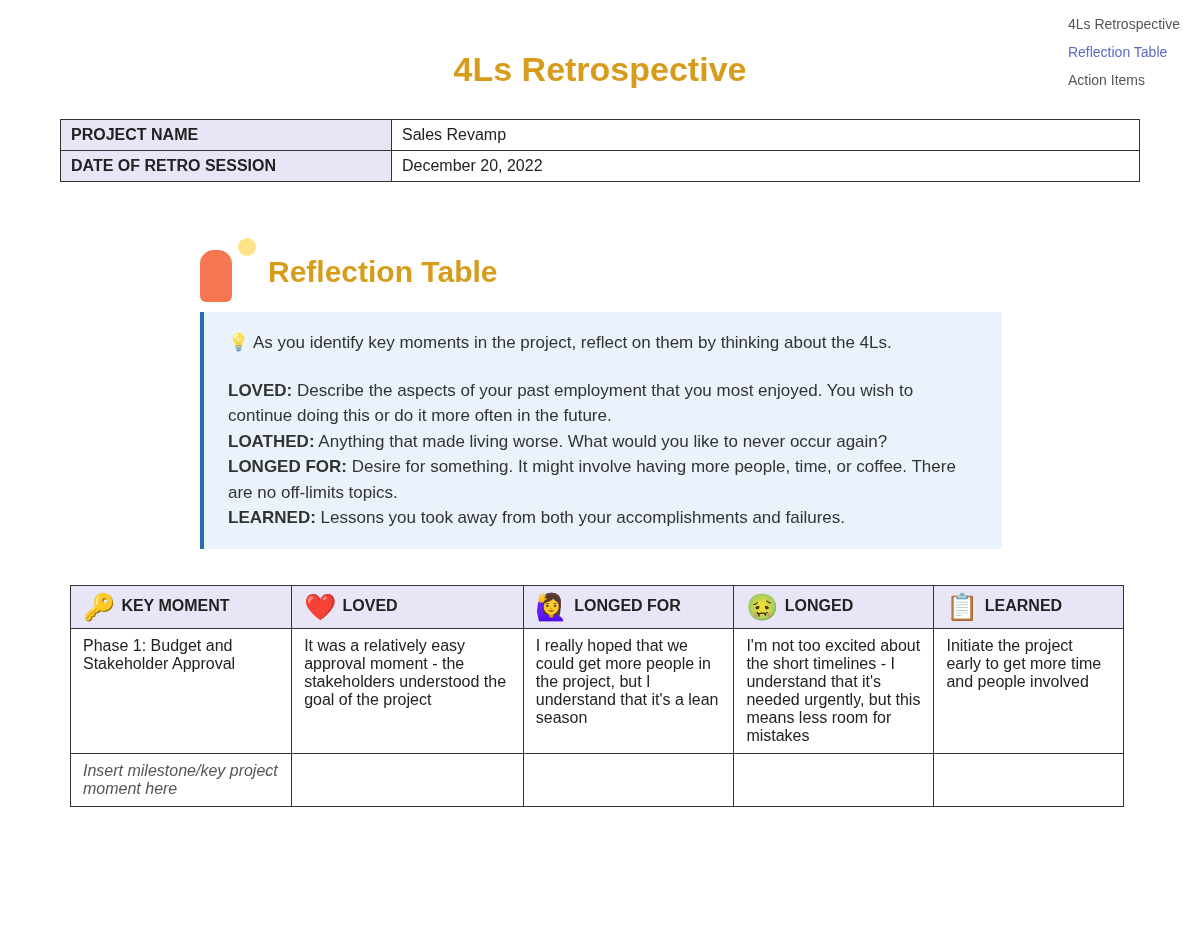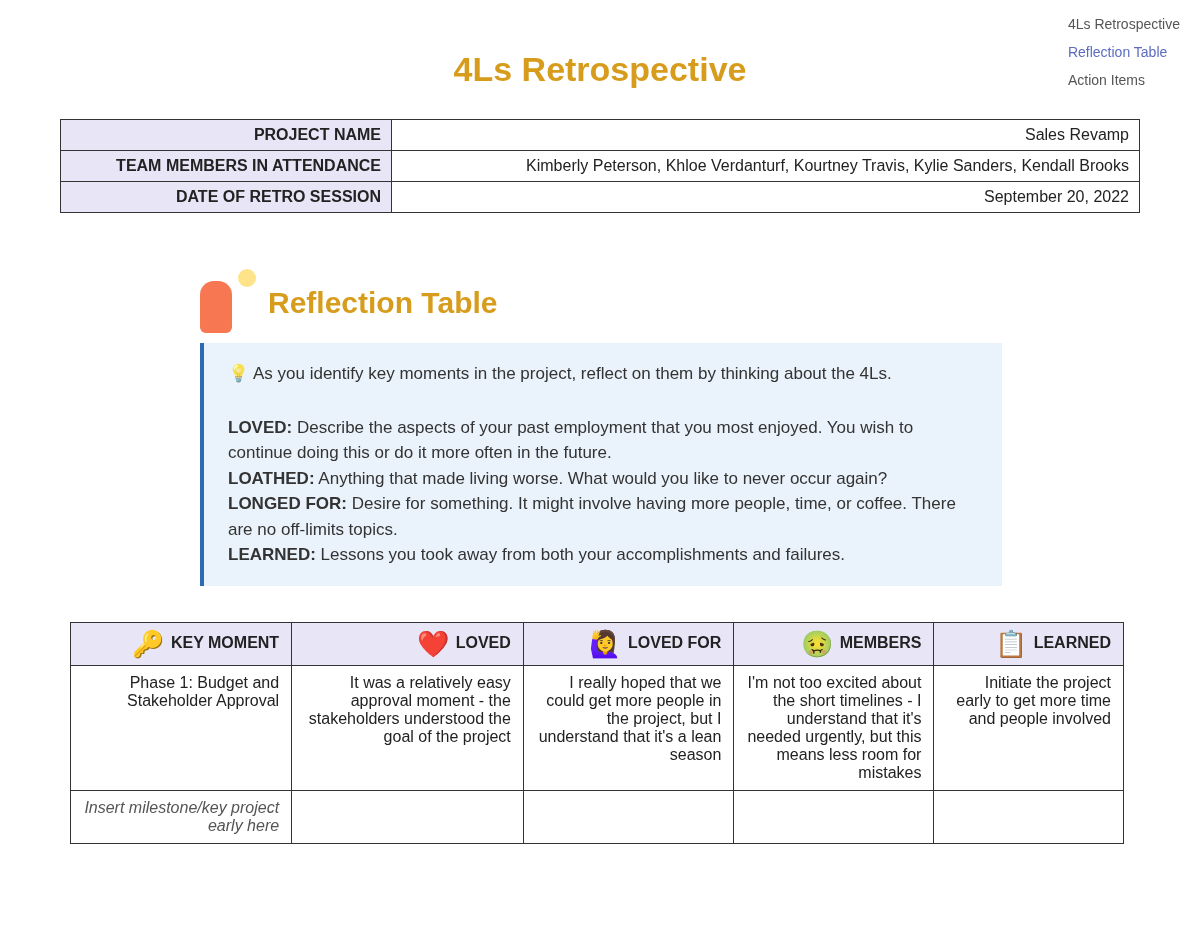--- a/index.html
+++ b/index.html
@@ -3,30 +3,30 @@
 <meta charset="utf-8">
 <style>
 html,body{margin:0;padding:0;font-family:"Segoe UI",Tahoma,sans-serif;color:#222;background:#fff}
 body{width:1200px;min-height:948px;position:relative}
 .doc{padding:20px 60px 30px 60px}
 .title{text-align:center;font-size:34px;font-weight:700;color:#d89c1d;margin:30px 0 30px 0}
 .nav{position:absolute;top:10px;right:20px;font-size:14px;line-height:2}
 .nav-item{color:#555;cursor:pointer}
 .nav-item.active{color:#5c6bc0}
 table{border-collapse:collapse;width:100%}
-td,th{border:1px solid #333;padding:6px 10px;text-align:right;font-size:16px;vertical-align:top}
+td,th{border:1px solid #333;padding:6px 10px;text-align:left;font-size:16px;vertical-align:top}
 .meta-table td:first-child{background:#e8e5f7;font-weight:700;width:310px}
 .section{margin-top:60px;margin-left:140px;margin-right:0}
 .sec-head{display:flex;align-items:center;gap:16px;margin-bottom:10px}
 .sec-h2{font-size:30px;font-weight:700;color:#d89c1d;margin:0}
 .icon-l{width:52px;height:60px;position:relative}
 .icon-l .body{position:absolute;left:0;bottom:0;width:32px;height:52px;background:#f67752;border-radius:14px 14px 6px 6px}
 .icon-l .bulb{position:absolute;right:-4px;top:-4px;width:18px;height:18px;border-radius:50%;background:#ffe38a}
 .callout{background:#eaf3fb;border-left:4px solid #2b6cb0;padding:18px 24px;font-size:17px;line-height:1.5;color:#333;margin-bottom:36px;width:750px}
-.callout .lead{margin-bottom:28px}
+.callout .lead{margin-bottom:22px}
 .callout .lead::before{content:"💡 ";opacity:.7}
 .callout b{font-weight:700}
 .grid-wrap{margin-left:10px;margin-right:16px}
 .grid-table{table-layout:fixed}
 .grid-table thead td{background:#e8e5f7;font-weight:700;font-size:16px;vertical-align:middle}
 .grid-table td{padding:8px 12px}
 .ic{font-size:26px;line-height:1}
 .placeholder{font-style:italic;color:#555}
 .col-icon{display:inline-block;vertical-align:middle;margin-right:6px}
 </style>
@@ -43,26 +43,22 @@
 
   <div class="title">4Ls Retrospective</div>
 
   <table class="meta-table">
     <tbody>
         <tr>
       <td>PROJECT NAME</td>
       <td>Sales Revamp</td>
     </tr>
     <tr>
-      <td>TEAM MEMBERS IN ATTENDANCE</td>
-      <td>Kimberly Peterson, Khloe Verdanturf, Kourtney Travis, Kylie Sanders, Kendall Brooks</td>
-    </tr>
-    <tr>
       <td>DATE OF RETRO SESSION</td>
-      <td>September 20, 2022</td>
+      <td>December 20, 2022</td>
     </tr>
   </tbody>
     </table>
 
   <div class="section">
     <div class="sec-head">
       <div class="icon-l">
         <div class="body"></div>
           <div class="bulb"></div>
       </div>
@@ -84,35 +80,35 @@
           <col style="width:21%">
           <col style="width:22%">
           <col style="width:20%">
           <col style="width:19%">
           <col style="width:18%">
         </colgroup>
       <thead>
         <tr>
           <td><span class="ic col-icon">🔑</span><span>KEY MOMENT</span></td>
           <td><span class="ic col-icon">❤️</span><span>LOVED</span></td>
-          <td><span class="ic col-icon">🙋‍♀️</span><span>LOVED FOR</span></td>
-          <td><span class="ic col-icon">🤢</span><span>MEMBERS</span></td>
+          <td><span class="ic col-icon">🙋‍♀️</span><span>LONGED FOR</span></td>
+          <td><span class="ic col-icon">🤢</span><span>LONGED</span></td>
           <td><span class="ic col-icon">📋</span><span>LEARNED</span></td>
         </tr>
       </thead>
       <tbody>
         <tr>
           <td>Phase 1: Budget and Stakeholder Approval</td>
           <td>It was a relatively easy approval moment - the stakeholders understood the goal of the project</td>
           <td>I really hoped that we could get more people in the project, but I understand that it's a lean season</td>
           <td>I'm not too excited about the short timelines - I understand that it's needed urgently, but this means less room for mistakes</td>
           <td>Initiate the project early to get more time and people involved</td>
         </tr>
         <tr>
-          <td class="placeholder">Insert milestone/key project early here</td>
+          <td class="placeholder">Insert milestone/key project moment here</td>
           <td></td>
           <td></td>
           <td></td>
           <td></td>
         </tr>
       </tbody>
     </table>
   </div>
 
 </div>

